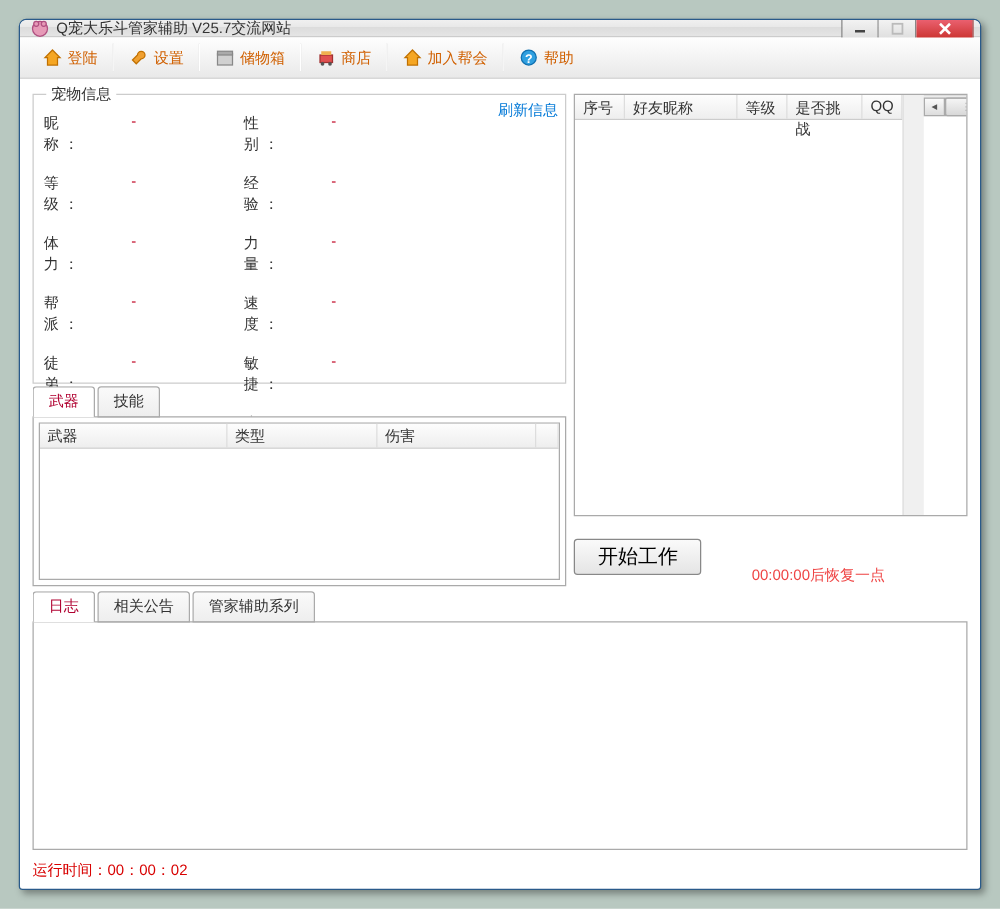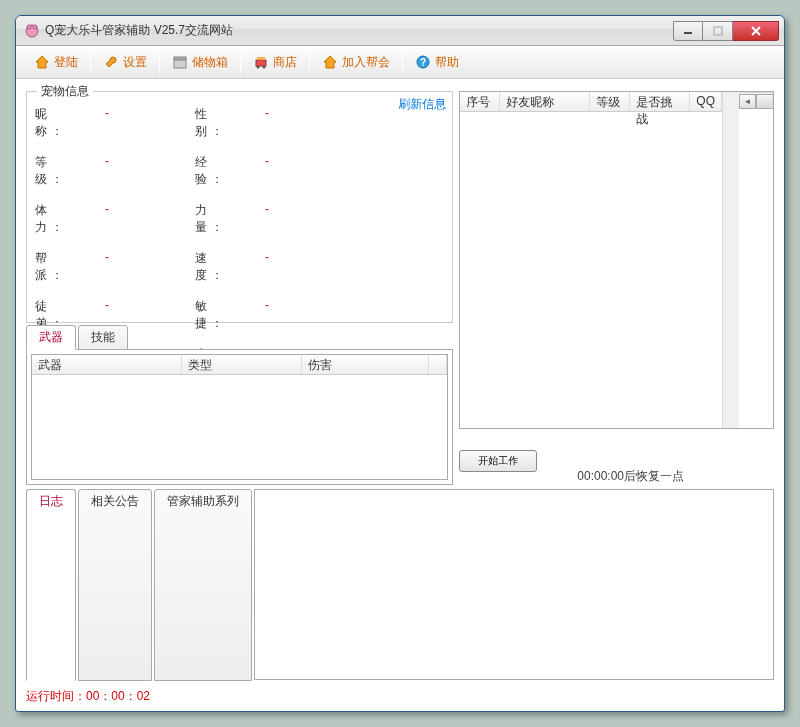--- a/index.html
+++ b/index.html
@@ -15,21 +15,21 @@
     height: 697px;
     background: #fff;
     border: 1px solid #2a5a8a;
     border-radius: 6px 6px 3px 3px;
     box-shadow: 3px 3px 6px rgba(0,0,0,0.35);
     display: flex;
     flex-direction: column;
     overflow: hidden;
   }
   .titlebar {
-    height: 30px;
+    height: 14px;
     background: linear-gradient(to bottom, #f0f0f0 0%, #e8e8e8 45%, #dcdcdc 46%, #e5e5e5 100%);
     border-bottom: 1px solid #aaa;
     display: flex;
     align-items: center;
     padding: 0 0 0 8px;
     border-radius: 5px 5px 0 0;
   }
   .title-icon {
     width: 16px; height: 16px; margin-right: 5px;
     display: inline-flex;align-items:center;justify-content:center;
@@ -194,24 +194,24 @@
     align-items:center;
     gap: 40px;
     padding: 2px 0 0 0;
   }
   .btn {
     padding: 3px 18px;
     background: linear-gradient(to bottom,#fafafa,#e5e5e5);
     border:1px solid #888;
     border-radius:3px;
     cursor:pointer;
-    font-size:10px;
-  }
-  .status-restore { color:#404040;margin-top:31px; }
-  .log-host { flex:1; display:flex;flex-direction:row;}
+    font-size:16px;
+  }
+  .status-restore { color:#ef4444;margin-top:31px; }
+  .log-host { flex:1; display:flex;flex-direction:column;}
   .log-pane {
     flex:1;
     border:1px solid #aaa;
     background:#fff;
   }
   .footer {
     padding: 4px 0 2px 0;
     color:#d80000;
   }
   svg { display:block; }

